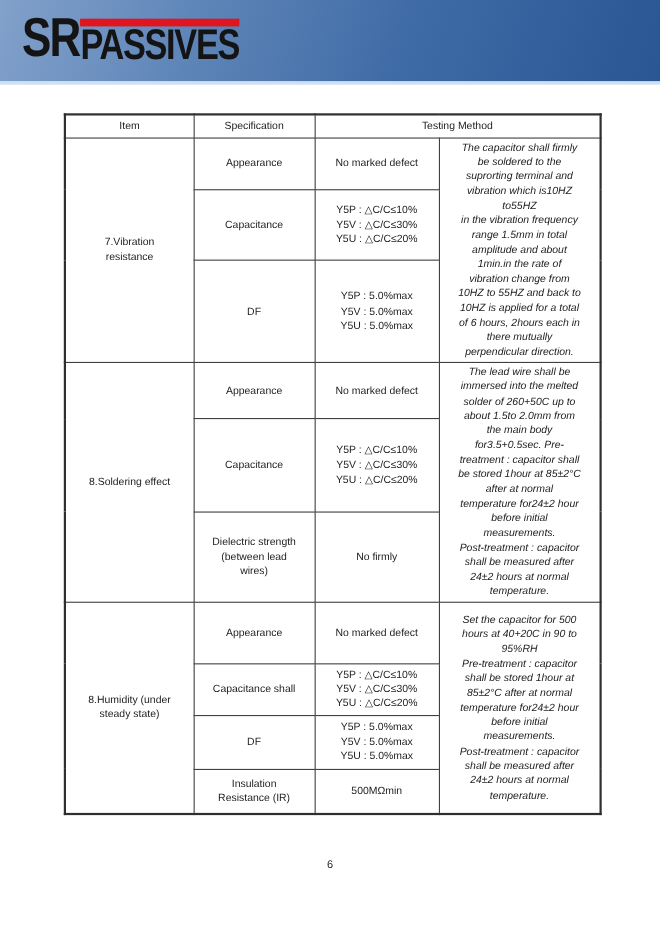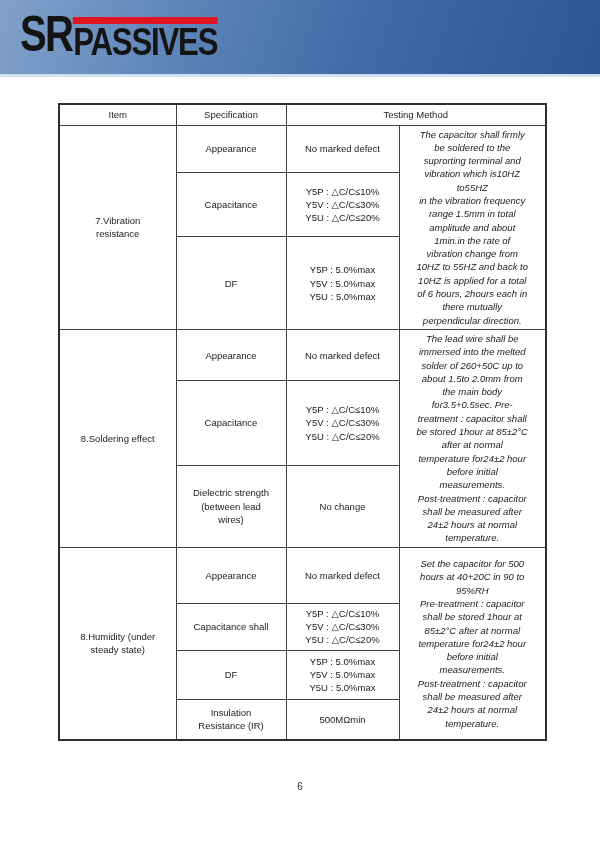--- a/index.html
+++ b/index.html
@@ -116,21 +116,21 @@
 Post-treatment : capacitor shall be measured after 24±2 hours at normal temperature.</td>
   </tr>
   <tr style="height:80px">
     <td class="spec-cell">Capacitance</td>
     <td class="val-cell">Y5P : △C/C≤10%
 Y5V : △C/C≤30%
 Y5U : △C/C≤20%</td>
   </tr>
   <tr style="height:78px">
     <td class="spec-cell">Dielectric strength (between lead wires)</td>
-    <td class="val-cell">No change</td>
+    <td class="val-cell">No firmly</td>
   </tr>
 
   <tr style="height:56px">
     <td class="item-cell" rowspan="4">8.Humidity (under steady state)</td>
     <td class="spec-cell">Appearance</td>
     <td class="val-cell">No marked defect</td>
     <td class="method-cell" rowspan="4">Set the capacitor for 500 hours at 40+20C in 90 to 95%RH
 Pre-treatment : capacitor shall be stored 1hour at 85±2°C after at normal temperature for24±2 hour before initial measurements.
 Post-treatment : capacitor shall be measured after 24±2 hours at normal temperature.</td>
   </tr>

